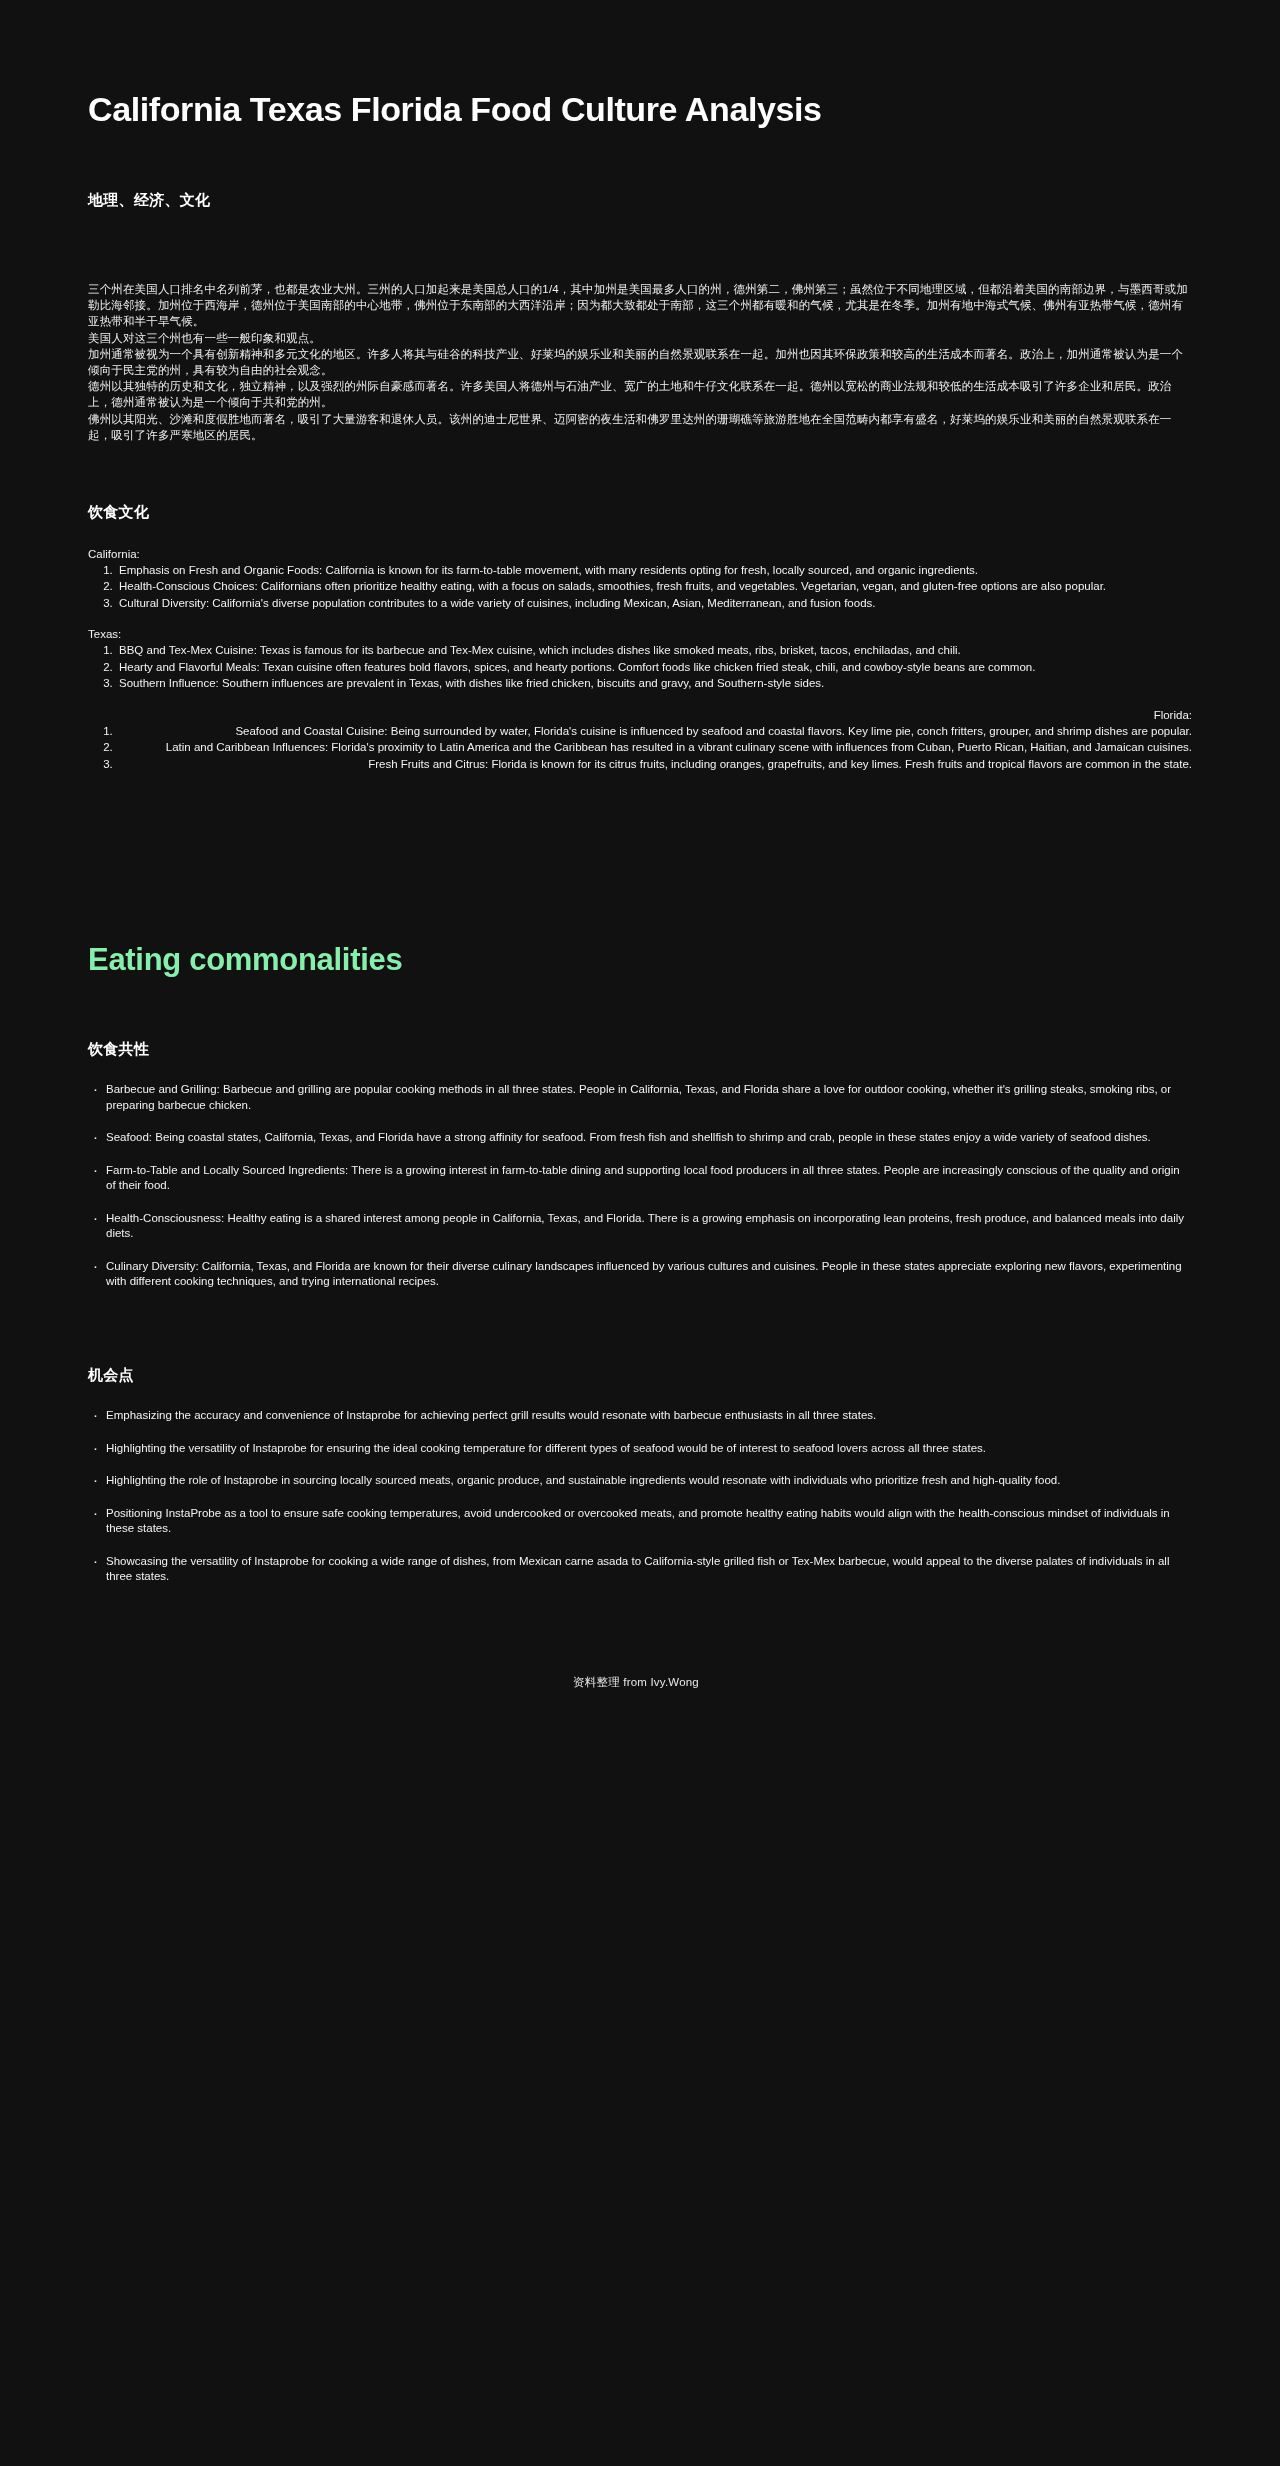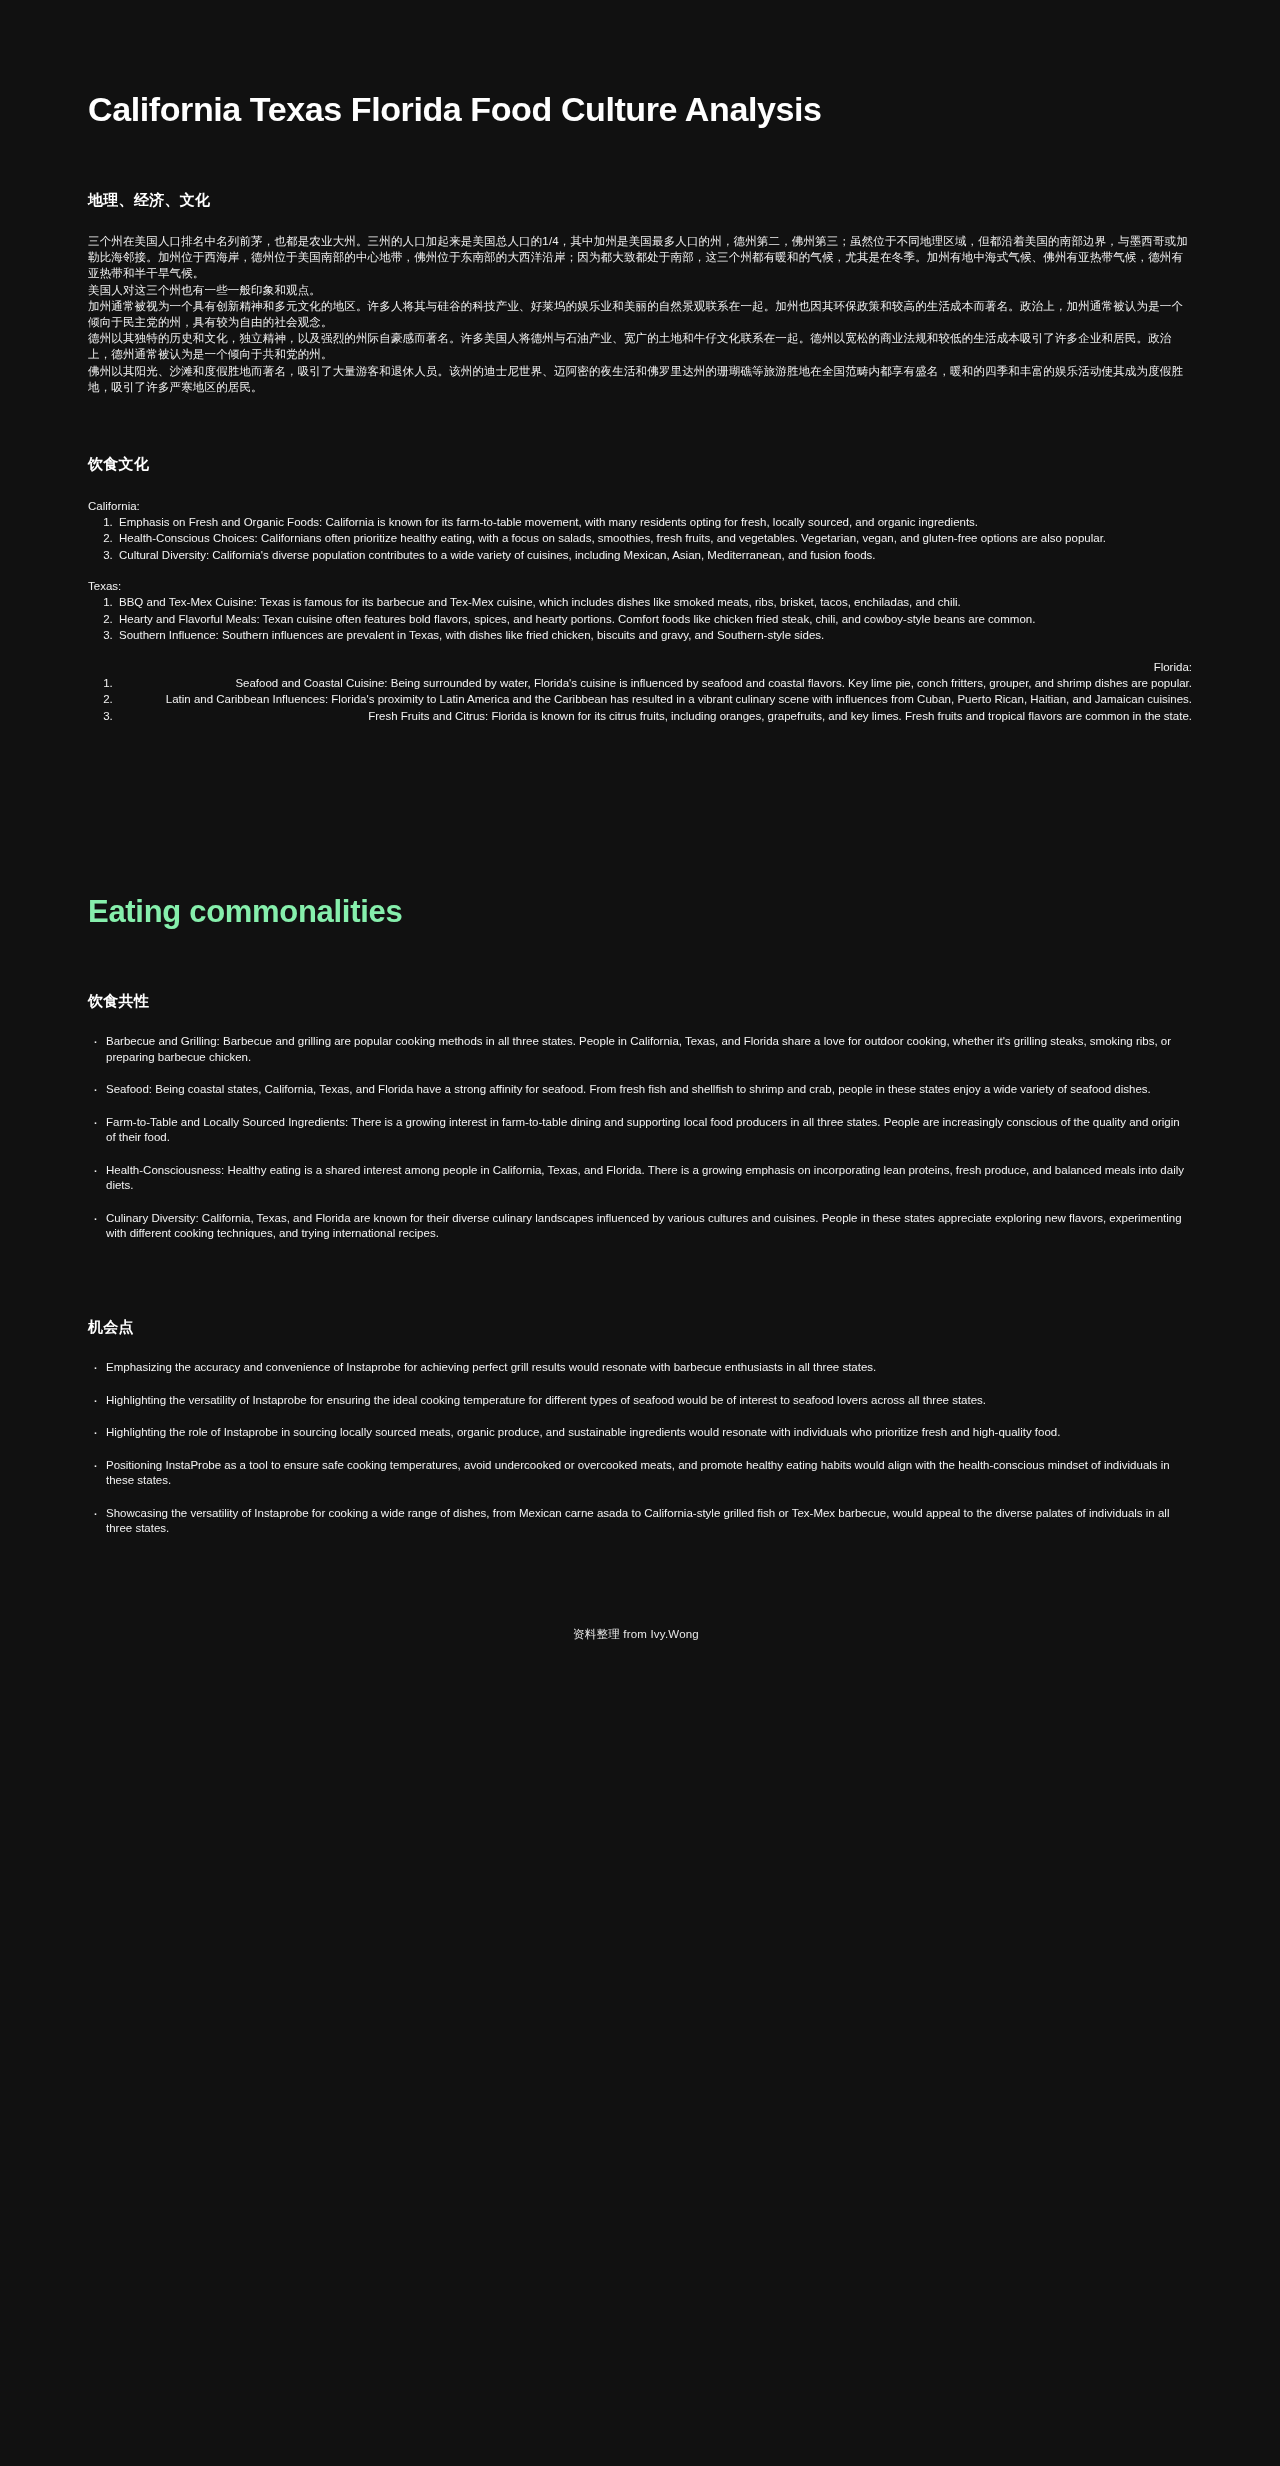--- a/index.html
+++ b/index.html
@@ -53,20 +53,21 @@
     color: #ffffff;
     letter-spacing: 0.3px;
   }
 
   
   .cjk-block {
     font-size: 11.5px;
     line-height: 16.2px;
     color: #efefef;
     letter-spacing: 0.15px;
+    margin-top: 48px;
   }
   .cjk-block p {
     margin: 0;
   }
 
   .en-label {
     font-size: 11.5px;
     line-height: 16px;
     color: #f2f2f2;
     margin: 0 0 1px 0;
@@ -136,21 +137,21 @@
     <div class="spacer-l"></div>
 
     <section>
       <h2 class="sub-heading">地理、经济、文化</h2>
       <div class="spacer-s"></div>
       <div class="cjk-block">
         <p>三个州在美国人口排名中名列前茅，也都是农业大州。三州的人口加起来是美国总人口的1/4，其中加州是美国最多人口的州，德州第二，佛州第三；虽然位于不同地理区域，但都沿着美国的南部边界，与墨西哥或加勒比海邻接。加州位于西海岸，德州位于美国南部的中心地带，佛州位于东南部的大西洋沿岸；因为都大致都处于南部，这三个州都有暖和的气候，尤其是在冬季。加州有地中海式气候、佛州有亚热带气候，德州有亚热带和半干旱气候。</p>
         <p>美国人对这三个州也有一些一般印象和观点。</p>
         <p>加州通常被视为一个具有创新精神和多元文化的地区。许多人将其与硅谷的科技产业、好莱坞的娱乐业和美丽的自然景观联系在一起。加州也因其环保政策和较高的生活成本而著名。政治上，加州通常被认为是一个倾向于民主党的州，具有较为自由的社会观念。</p>
         <p>德州以其独特的历史和文化，独立精神，以及强烈的州际自豪感而著名。许多美国人将德州与石油产业、宽广的土地和牛仔文化联系在一起。德州以宽松的商业法规和较低的生活成本吸引了许多企业和居民。政治上，德州通常被认为是一个倾向于共和党的州。</p>
-        <p>佛州以其阳光、沙滩和度假胜地而著名，吸引了大量游客和退休人员。该州的迪士尼世界、迈阿密的夜生活和佛罗里达州的珊瑚礁等旅游胜地在全国范畴内都享有盛名，暖和的四季和丰富的娱乐活动使其成为度假胜地，吸引了许多严寒地区的居民。</p>
+        <p>佛州以其阳光、沙滩和度假胜地而著名，吸引了大量游客和退休人员。该州的迪士尼世界、迈阿密的夜生活和佛罗里达州的珊瑚礁等旅游胜地在全国范畴内都享有盛名，好莱坞的娱乐业和美丽的自然景观联系在一起，吸引了许多严寒地区的居民。</p>
       </div>
     </section>
 
     <div class="spacer-l"></div>
 
     <section>
       <h2 class="sub-heading">饮食文化</h2>
       <div class="spacer-s"></div>
 
       <div class="group">

